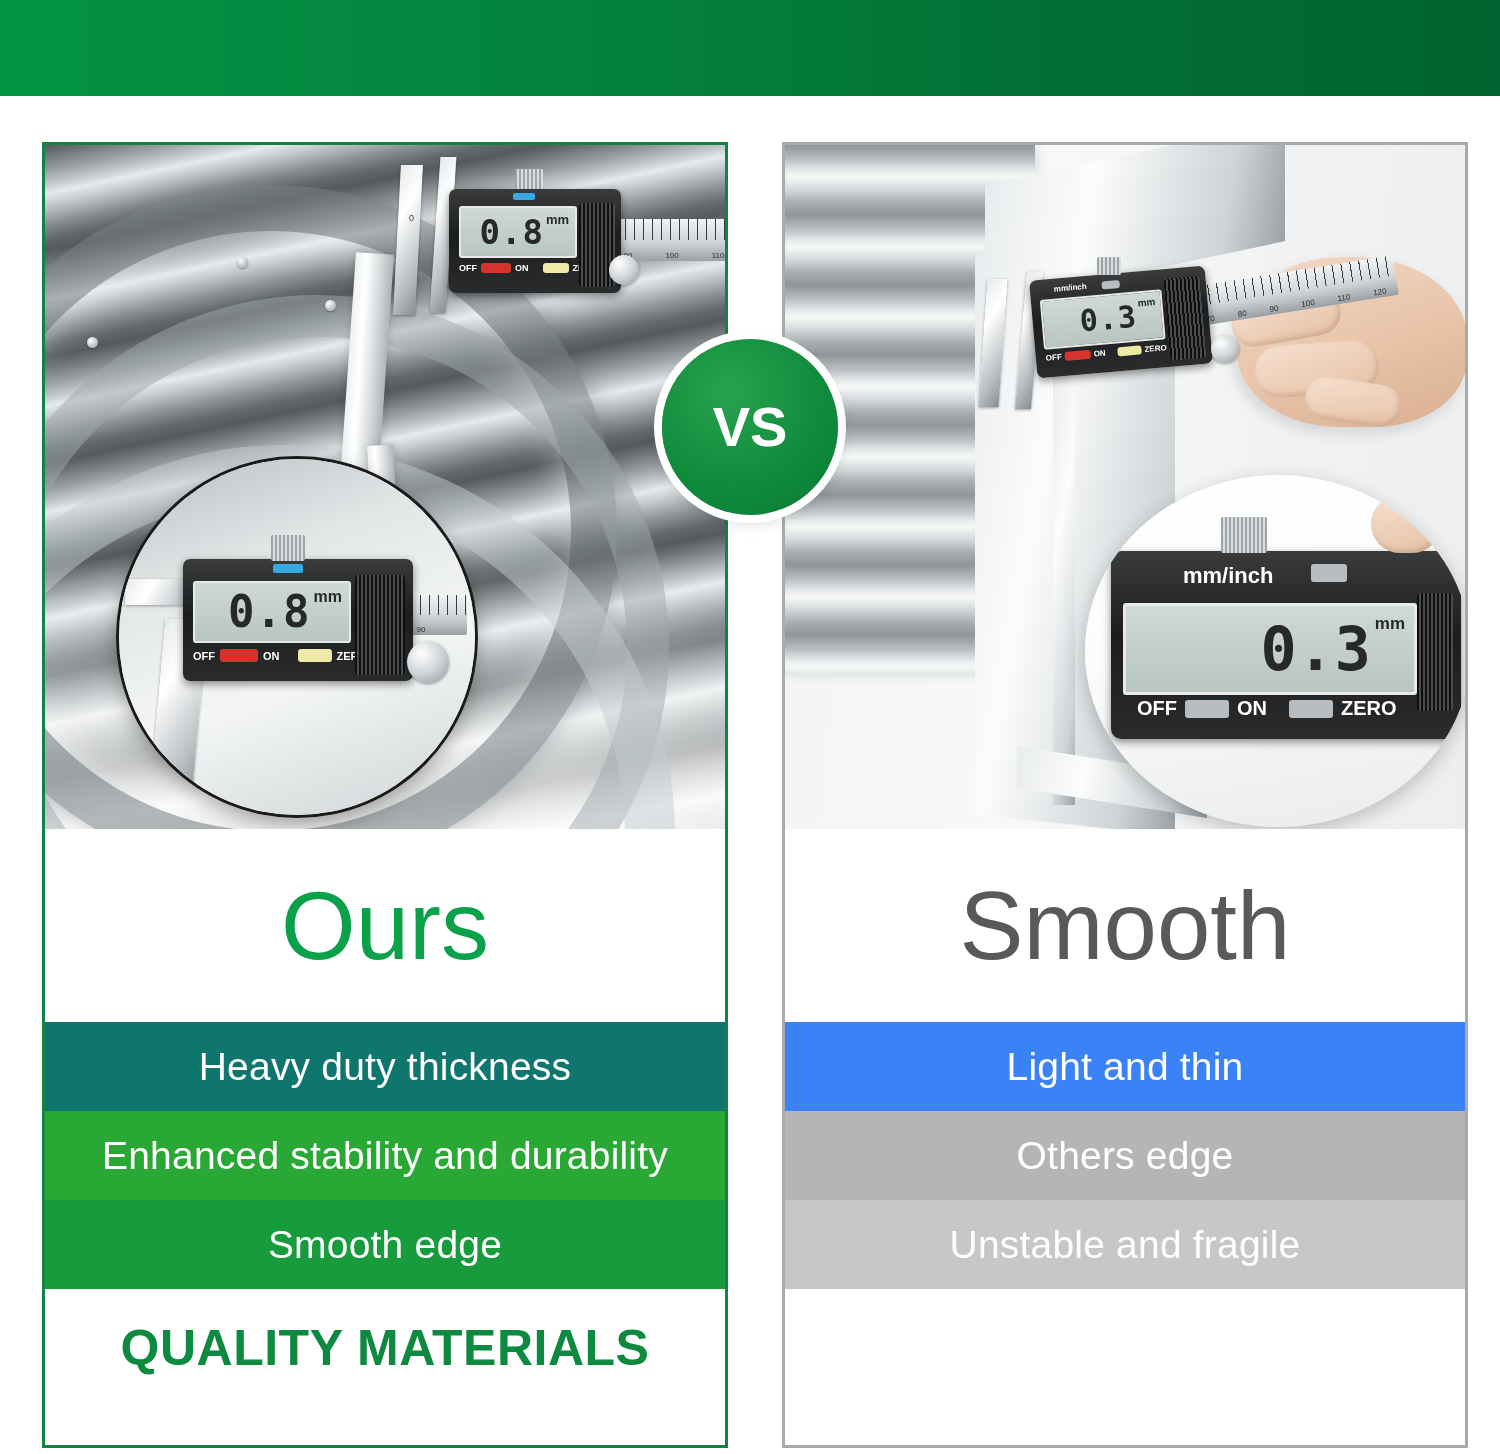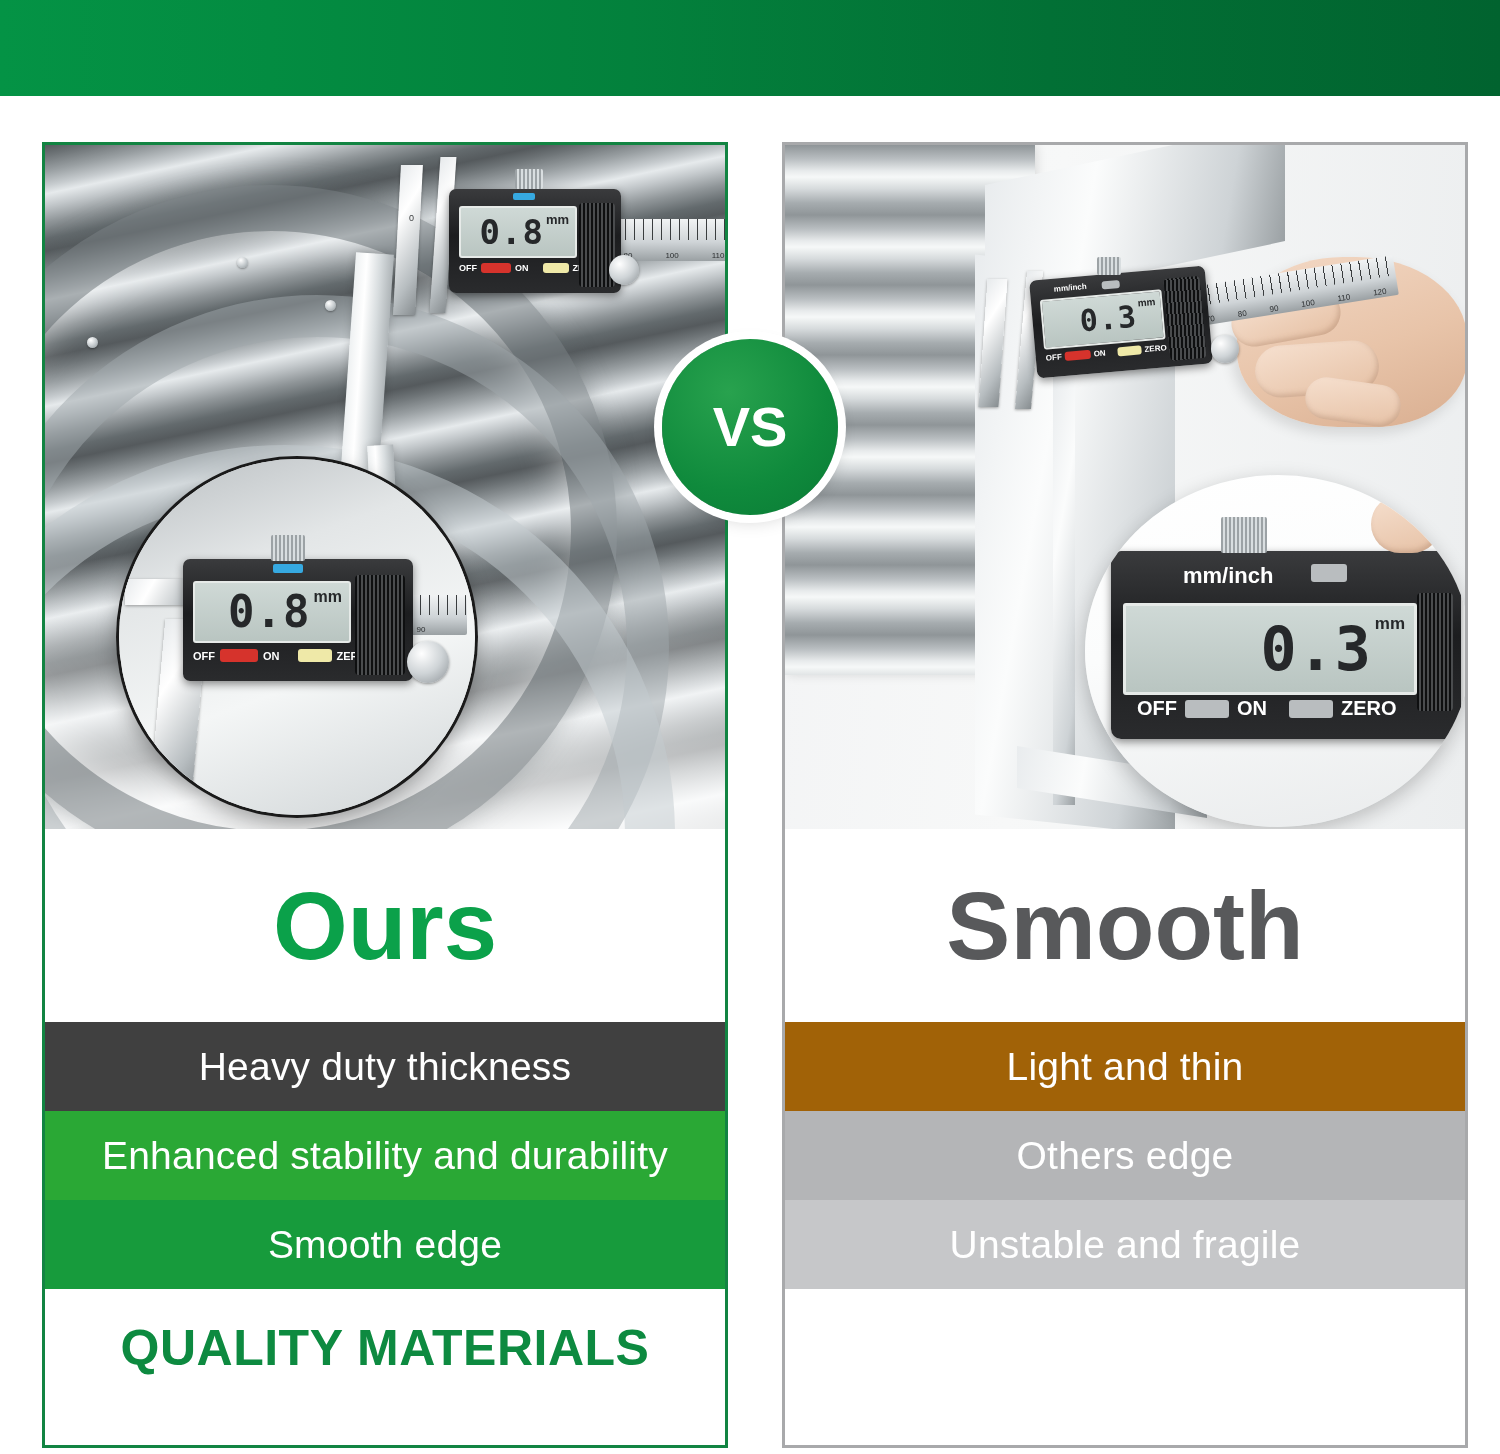--- a/index.html
+++ b/index.html
@@ -286,21 +286,21 @@
   .title-band {
     width: 100%;
     height: 193px;
     display: flex;
     align-items: center;
     justify-content: center;
     background: #ffffff;
   }
   .title-band .ttl {
     font-size: 96px;
-    font-weight: bold;
+    font-weight: normal;
     line-height: 1;
   }
   .ttl-ours { color: #0ba14a; }
   .ttl-others { color: #58595b; }
 
   
   .rows { width: 100%; }
   .frow {
     width: 100%;
     height: 89px;
@@ -414,21 +414,21 @@
         <div class="cal-thumb" style="left:152px; top:76px; width:34px; height:26px;"></div>
         <div class="cal-knob" style="left:288px; top:182px; width:42px; height:42px;"></div>
       </div>
     </div>
 
     <div class="title-band">
       <div class="ttl ttl-ours">Ours</div>
     </div>
 
     <div class="rows">
-      <div class="frow" style="background:#404040;text-align:right;">
+      <div class="frow" style="background:#0f766e;text-align:right;">
         <span>Heavy duty thickness</span>
       </div>
       <div class="frow" style="background:#2aa835;">
         <span>Enhanced stability and durability</span>
       </div>
       <div class="frow" style="background:#179b3c;">
         <span>Smooth edge</span>
       </div>
     </div>
 
@@ -507,21 +507,21 @@
         <div class="cal-thumb" style="left:136px; top:42px; width:46px; height:36px;"></div>
         <div class="finger" style="left:286px; top:20px; width:70px; height:58px;"></div>
       </div>
     </div>
 
     <div class="title-band">
       <div class="ttl ttl-others">Smooth</div>
     </div>
 
     <div class="rows">
-      <div class="frow" style="background:#a16207;">
+      <div class="frow" style="background:#3b82f6;">
         <span>Light and thin</span>
       </div>
       <div class="frow" style="background:#b4b5b7;">
         <span>Others edge</span>
       </div>
       <div class="frow" style="background:#c6c7c9;">
         <span>Unstable and fragile</span>
       </div>
     </div>
 

